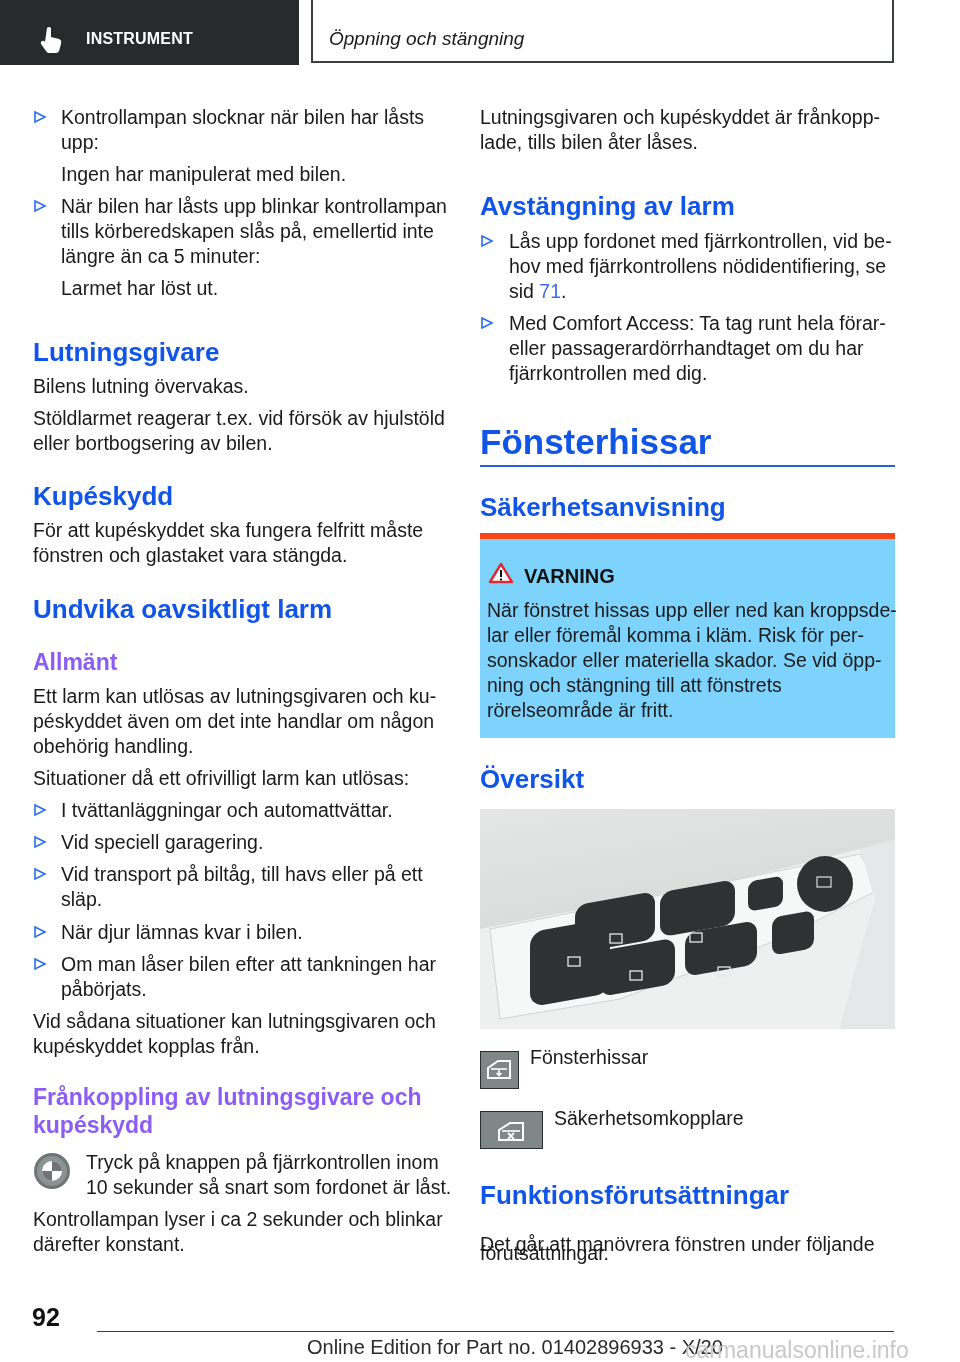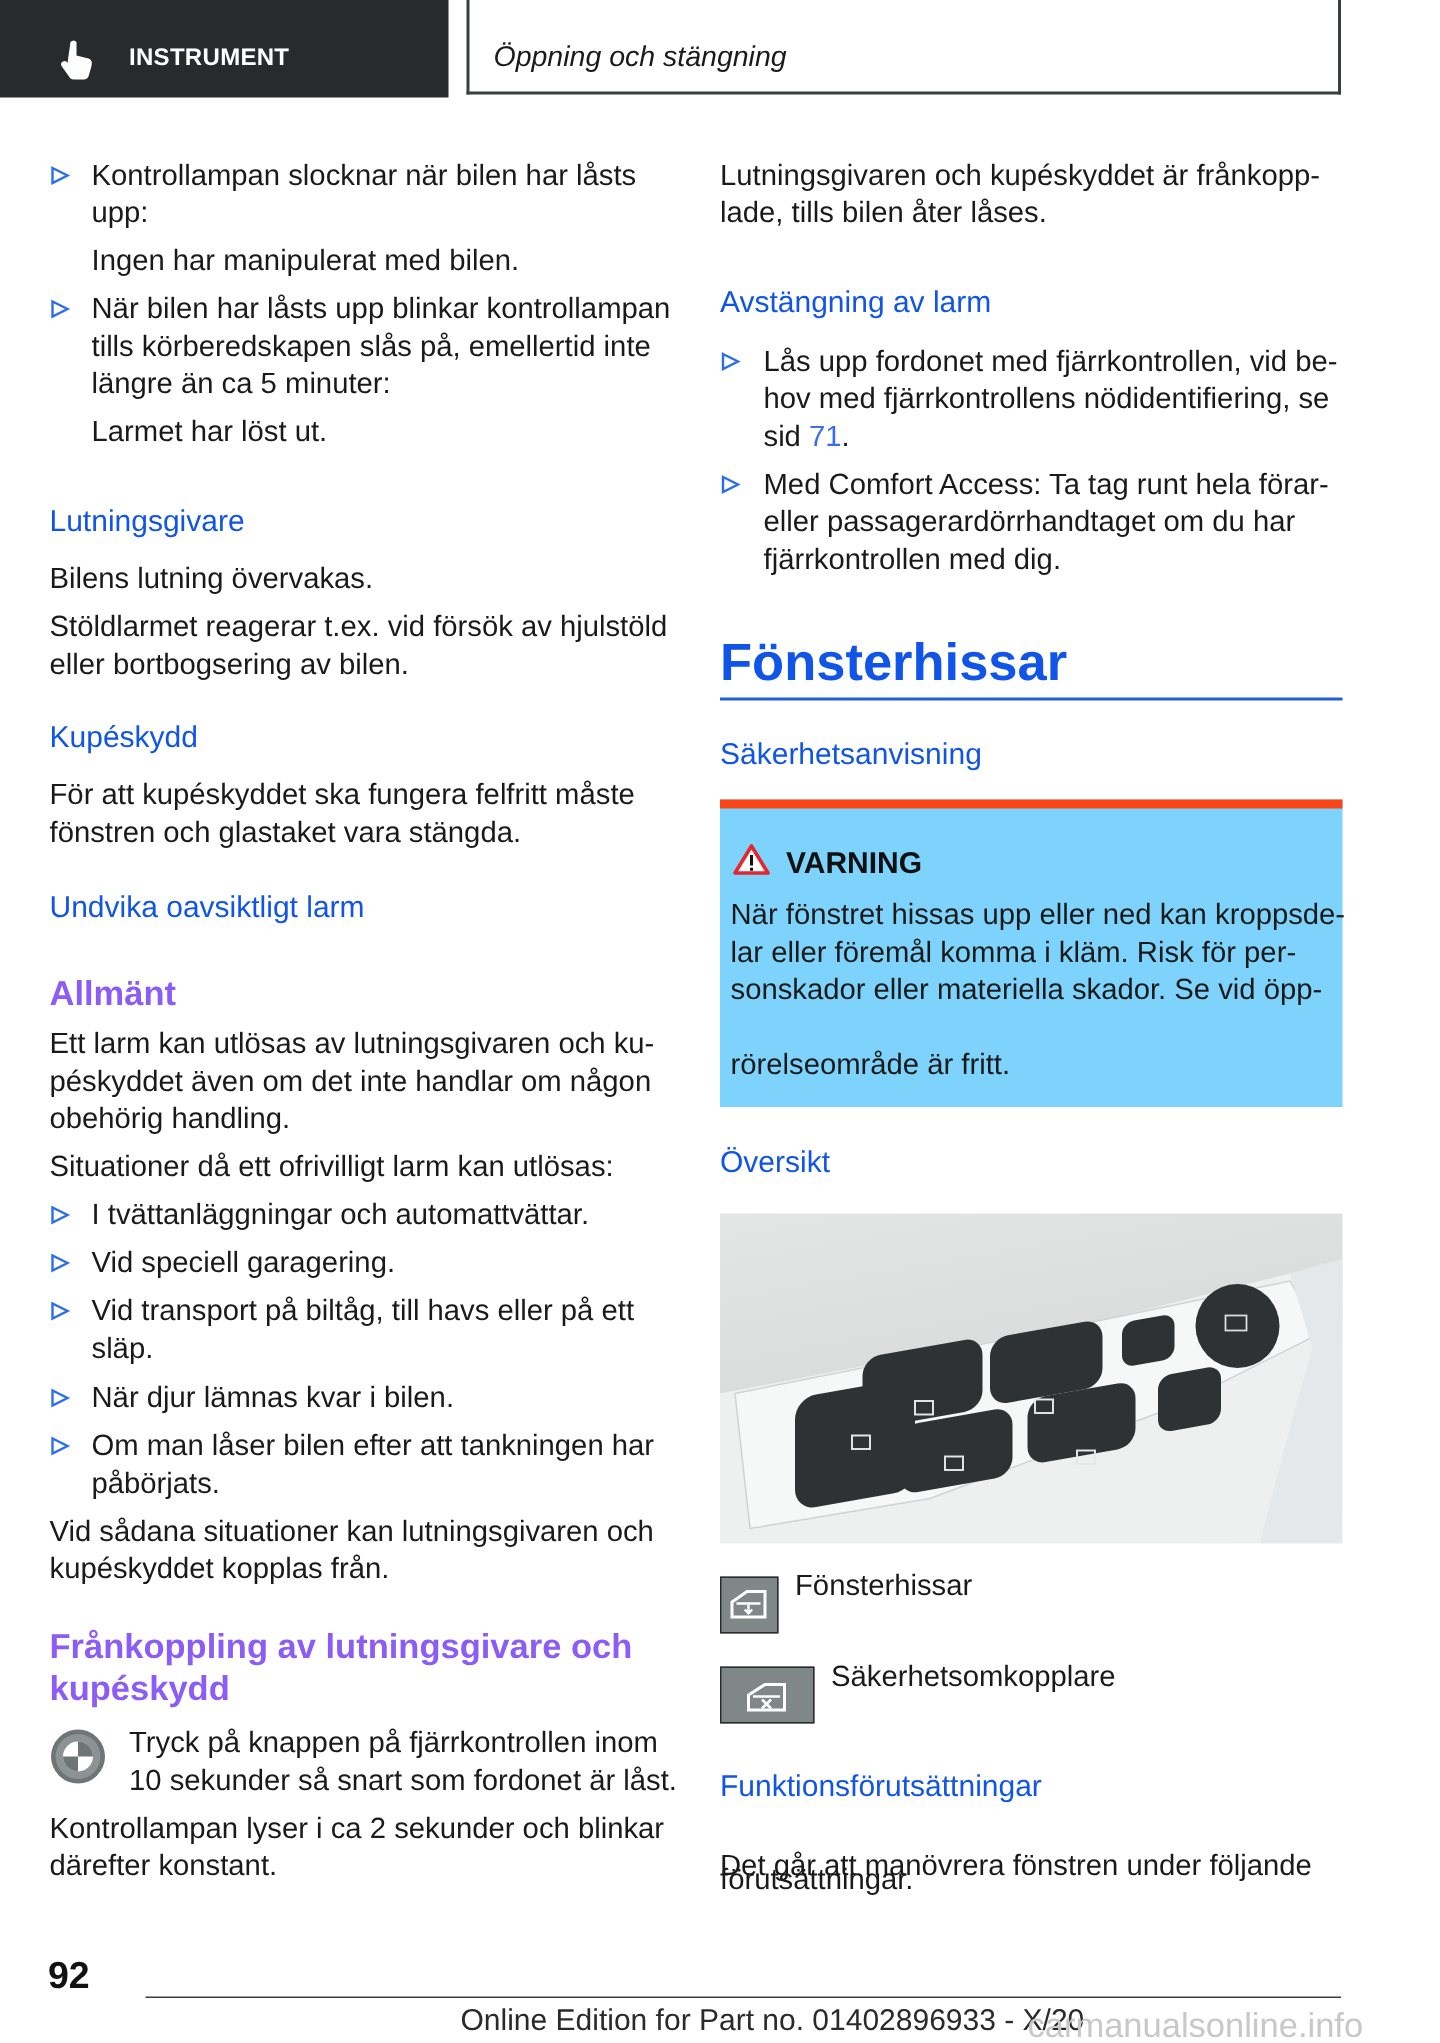--- a/index.html
+++ b/index.html
@@ -24,21 +24,21 @@
   .hdr-title span {
     position: absolute; left: 16px; top: 30px; font-size: 19px; color: #1a1a1a; font-style: italic;
   }
   
   .col { position: absolute; top: 0; }
   .left { left: 33px; width: 408px; }
   .right { left: 480px; width: 415px; }
   .t { position: absolute; font-size: 19.5px; line-height: 25px; color: #1a1a1a; white-space: nowrap; }
   .bul { position: absolute; left: 0; width: 14px; height: 14px; }
   .bul svg { display: block; }
-  .h2 { position: absolute; color: #1155e8; font-weight: normal; font-size: 20px; white-space: nowrap; }
+  .h2 { position: absolute; color: #1155e8; font-weight: bold; font-size: 26px; white-space: nowrap; }
   .h3 { position: absolute; color: #8b5cf6; font-weight: bold; font-size: 23px; line-height: 28px; white-space: nowrap; }
   .h1 { position: absolute; color: #1155e8; font-weight: bold; font-size: 35px; white-space: nowrap; }
   .link { color: #3b6cf0; }
   .rule-blue { position: absolute; height: 2px; background: #1f5fe0; }
   .warn-box {
     position: absolute; left: 480px; top: 533px; width: 415px; height: 205px;
     background: #7dd3fc; border-top: 6px solid #fa4616; box-sizing: border-box;
   }
   .warn-title { position: absolute; left: 44px; top: 26px; font-weight: bold; font-size: 20px; color: #111; }
   .warn-icon { position: absolute; left: 8px; top: 23px; }
@@ -184,20 +184,21 @@
 <div class="warn-box">
   <svg class="warn-icon" width="26" height="22" viewBox="0 0 26 22">
     <path d="M13 2 L24 20 L2 20 Z" fill="#fff" stroke="#e3262f" stroke-width="2.4" stroke-linejoin="round"></path>
     <rect x="12" y="8" width="2" height="7" fill="#111"></rect>
     <rect x="12" y="16.5" width="2" height="2" fill="#111"></rect>
   </svg>
   <div class="warn-title">VARNING</div>
   <div class="t" style="left:7px;top:59px">När fönstret hissas upp eller ned kan kroppsde-</div>
   <div class="t" style="left:7px;top:84px">lar eller föremål komma i kläm. Risk för per-</div>
   <div class="t" style="left:7px;top:109px">sonskador eller materiella skador. Se vid öpp-</div>
+  <div class="t" style="left:7px;top:134px">ning och stängning till att fönstrets</div>
   <div class="t" style="left:7px;top:159px">rörelseområde är fritt.</div>
 </div>
 
 <div class="h2" style="left:480px;top:764px">Översikt</div>
 
 <div class="photo">
   <svg width="415" height="220" viewBox="0 0 415 220">
     <path d="M0 120 L260 70 Q320 55 380 40 L415 35 L415 220 L0 220 Z" fill="#eef0f0"></path>
     <path d="M10 120 L250 72 L380 45 L400 80 L300 130 L140 190 L20 210 Z" fill="#f6f7f7" stroke="#cfd3d3" stroke-width="1"></path>
     <path d="M380 40 L415 30 L415 220 L360 220 Q380 140 395 90 Z" fill="#e5e8e8"></path>

